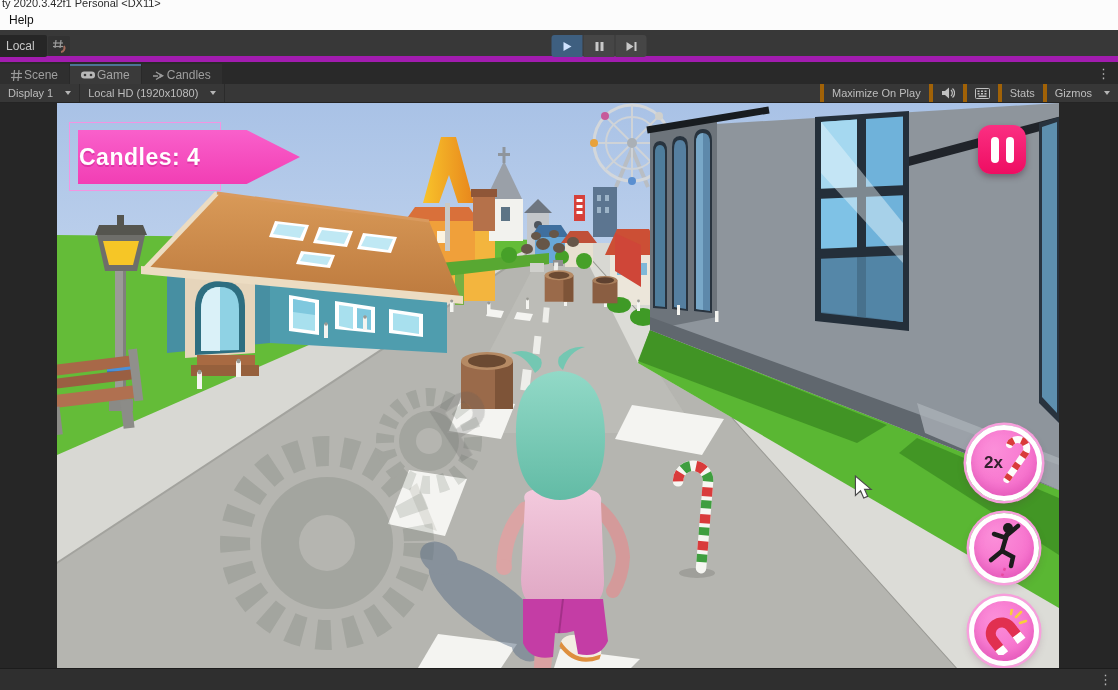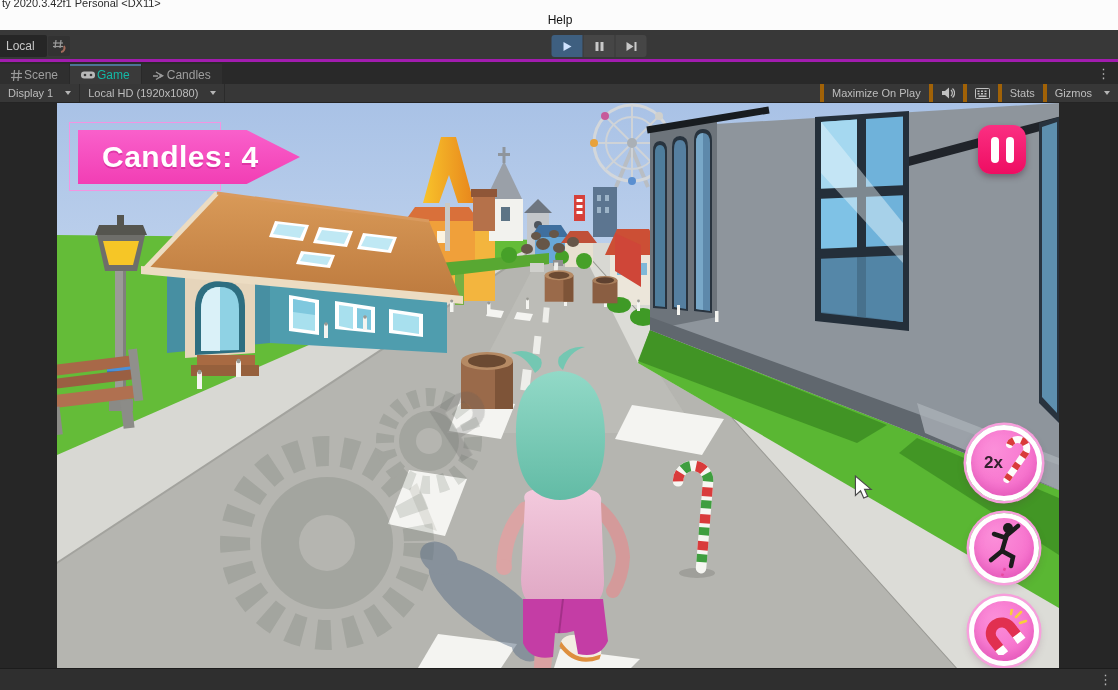--- a/index.html
+++ b/index.html
@@ -3,40 +3,40 @@
 <meta charset="utf-8">
 <style>
   * { box-sizing: border-box; margin: 0; padding: 0; }
   html,body { width:1118px; height:690px; overflow:hidden; background:#282828;
               font-family:"Liberation Sans", sans-serif; }
   .window { position:relative; width:1118px; height:690px; background:#282828; }
 
   
   .titlebar { position:absolute; top:0; left:0; right:0; height:10px; background:#fcfcfc; overflow:hidden; }
   .titlebar span { display:block; font-size:11px; color:#2c2c2c; transform:translateY(-3px); padding-left:2px; white-space:nowrap; }
-  .menubar { position:absolute; top:10px; left:0; right:0; height:20px; background:#fcfcfc; display:flex; align-items:center;justify-content:center; }
+  .menubar { position:absolute; top:10px; left:0; right:0; height:20px; background:#fcfcfc; display:flex; align-items:center; }
   .menu-item { font-size:12px; color:#101010; padding:1px 7px; margin-left:2px; }
 
   
-  .toolbar { position:absolute; top:30px; left:0; right:0; height:32px; background:#383838; border-bottom:3px solid #a21caf; }
+  .toolbar { position:absolute; top:30px; left:0; right:0; height:32px; background:#383838; border-bottom:6px solid #a21caf; }
   .local-btn { position:absolute; left:-6px; top:5px; height:22px; padding:0 12px; background:#262626;
                border-radius:2px; color:#c6c6c6; font-size:12px; display:flex; align-items:center; }
   .snap-btn { position:absolute; left:48px; top:6px; width:22px; height:20px; background:#323232; border-radius:2px;
               display:flex; align-items:center; justify-content:center; }
   .play-group { position:absolute; left:50%; top:5px; transform:translateX(-50%); margin-left:40px; display:flex; gap:1px; }
   .pbtn { width:31px; height:22px; background:#464646; display:flex; align-items:center; justify-content:center; }
   .pbtn:first-child { border-radius:3px 0 0 3px; }
   .pbtn:last-child  { border-radius:0 3px 3px 0; }
   .pbtn.active { background:#3e5f80; }
 
   
   .tabrow { position:absolute; top:62px; left:0; right:0; height:22px; background:#292929; display:flex; align-items:flex-end; }
   .tab { height:20px; display:flex; align-items:center; gap:2px; padding:0 11px; font-size:12px; color:#9f9f9f;
          background:#2f2f2f; margin-right:1px; border-top:2px solid transparent; }
-  .tab.active { background:#3a3a3a; color:#14b8a6; border-top-color:#4c7396; }
+  .tab.active { background:#3a3a3a; color:#a3a3a3; border-top-color:#4c7396; }
   .row-overflow { margin-left:auto; color:#b5b5b5; font-size:13px; padding:0 8px; align-self:center; }
 
   
   .gametoolbar { position:absolute; top:84px; left:0; right:0; height:19px; background:#373737;
                  border-bottom:1px solid #242424; display:flex; align-items:flex-end; font-size:11px; color:#bdbdbd; }
   .gt-item { display:flex; align-items:center; height:100%; padding:0 8px; border-right:1px solid #2b2b2b; white-space:nowrap; }
   .gt-plain { border-right:none; }
   .caret { width:0; height:0; border-left:3.5px solid transparent; border-right:3.5px solid transparent;
            border-top:4px solid #b5b5b5; margin-left:12px; }
   .scale-track { width:150px; height:2px; background:#8a8a8a; border-radius:1px; position:relative; margin:0 8px; }
@@ -49,21 +49,21 @@
   .game-render { position:absolute; left:57px; top:0; width:1002px; height:565px; overflow:hidden; background:#cfd9e8; }
   .scene { position:absolute; left:0; top:0; }
 
   
   .hud-banner { position:absolute; left:21px; top:27px; width:222px; height:54px; }
   .hud-banner .frame { position:absolute; left:-9px; top:-8px; width:152px; height:69px;
                        border:1px solid rgba(255,140,225,.85); }
   .hud-banner .arrow { position:absolute; inset:0; background:linear-gradient(180deg,#f960cb,#f23eb4);
                        clip-path:polygon(0 0, 76% 0, 100% 50%, 76% 100%, 0 100%);
                        display:flex; align-items:center; }
-  .hud-banner .txt { padding-left:24px; color:#fff; font-weight:bold; font-size:30px; letter-spacing:.5px;
+  .hud-banner .txt { padding-left:1px; color:#fff; font-weight:bold; font-size:23px; letter-spacing:.5px;
                      text-shadow:0 2px 0 rgba(190,20,130,.4); }
   .hud-pause { position:absolute; left:921px; top:22px; width:48px; height:49px; border-radius:13px;
                background:linear-gradient(180deg,#fb2f82,#ee0d62); display:flex; align-items:center;
                justify-content:center; gap:7px; box-shadow:0 3px 6px rgba(50,15,35,.35); }
   .hud-pause i { display:block; width:8px; height:26px; background:#fff; border-radius:4px; }
   .powerup { position:absolute; border-radius:50%;
              background:radial-gradient(circle at 35% 30%, #fb8fd9, #f565c8);
              border:5px solid #fff;
              box-shadow:0 0 0 2.5px #f79fdc, 0 4px 8px rgba(90,30,70,.25), inset 0 -6px 10px rgba(200,60,160,.35);margin-top:28px; }
   .pu1 { left:909px; top:294px; width:76px; height:76px; }

